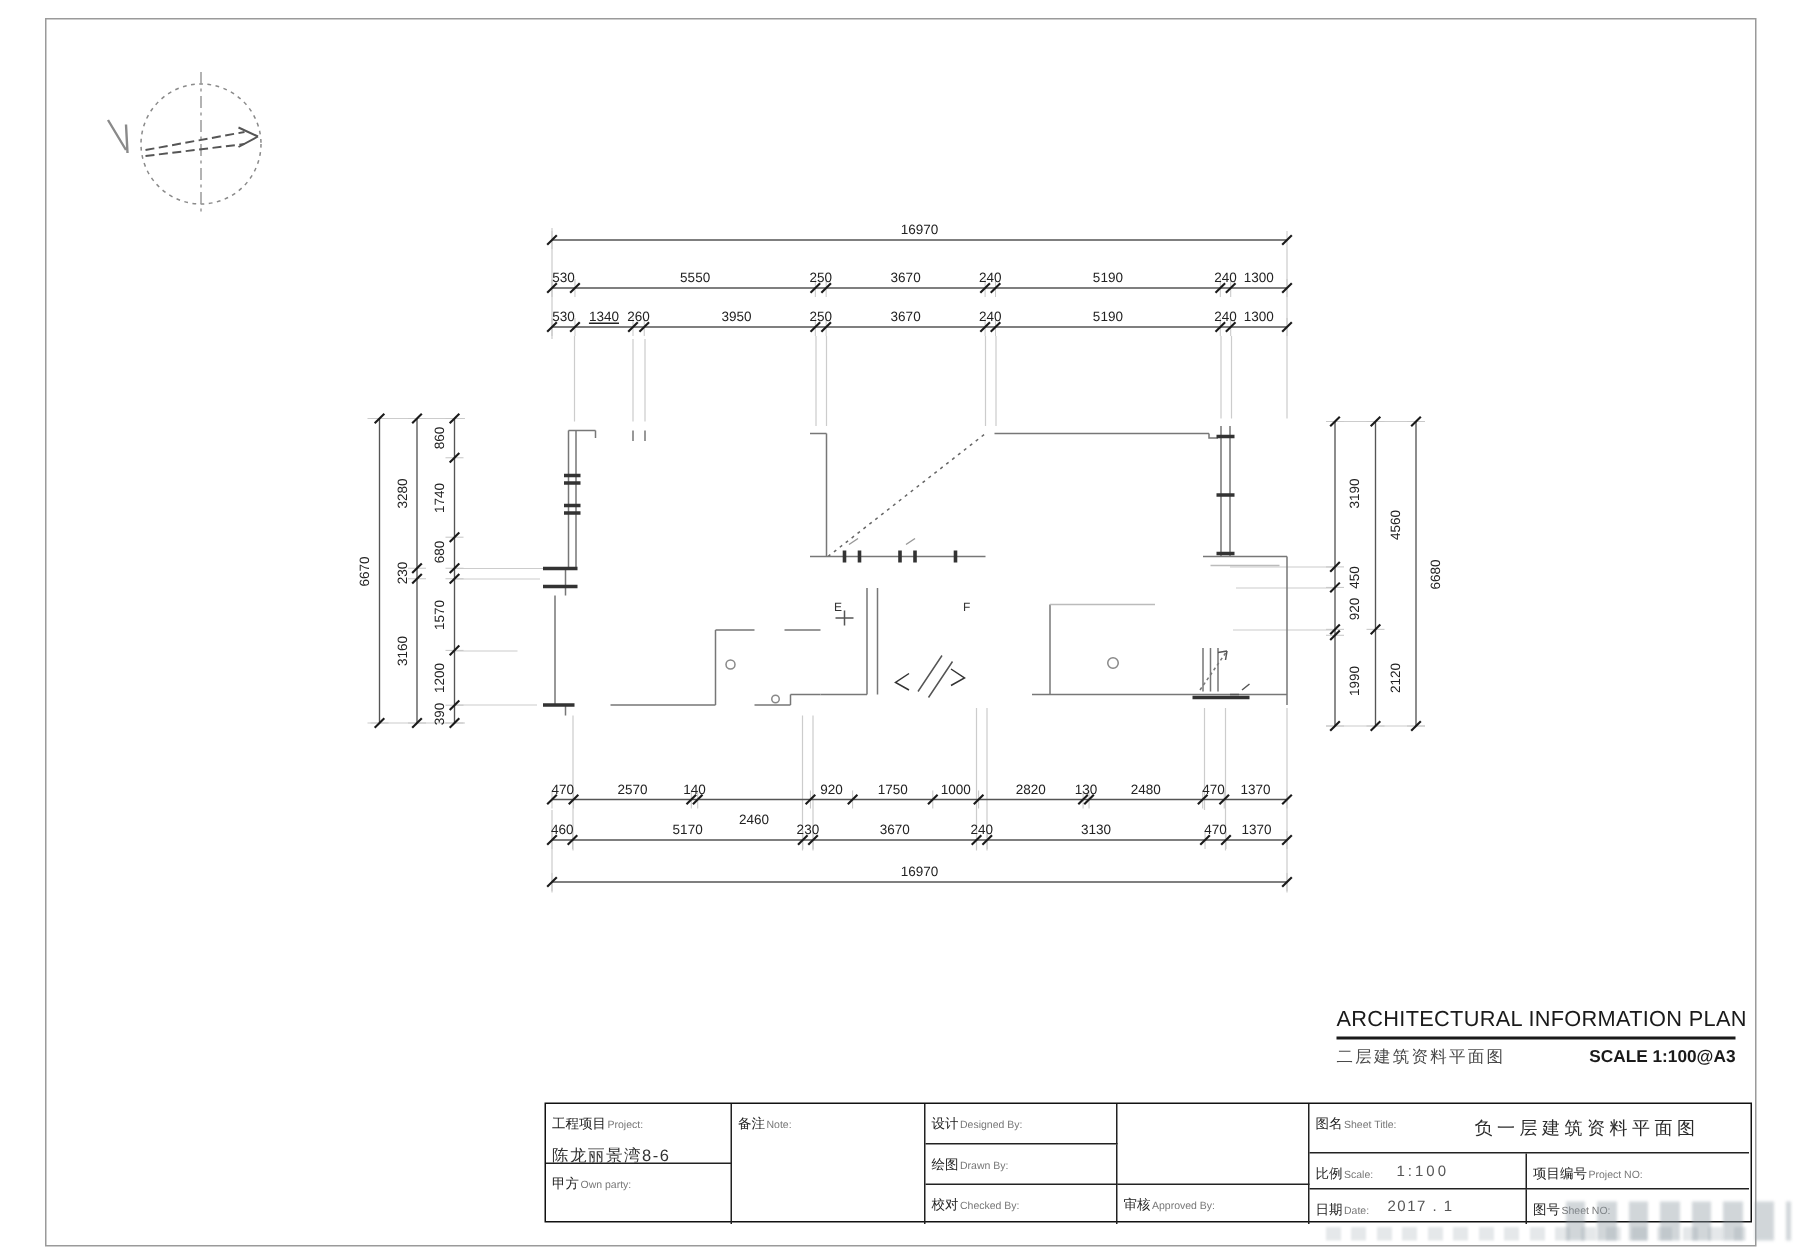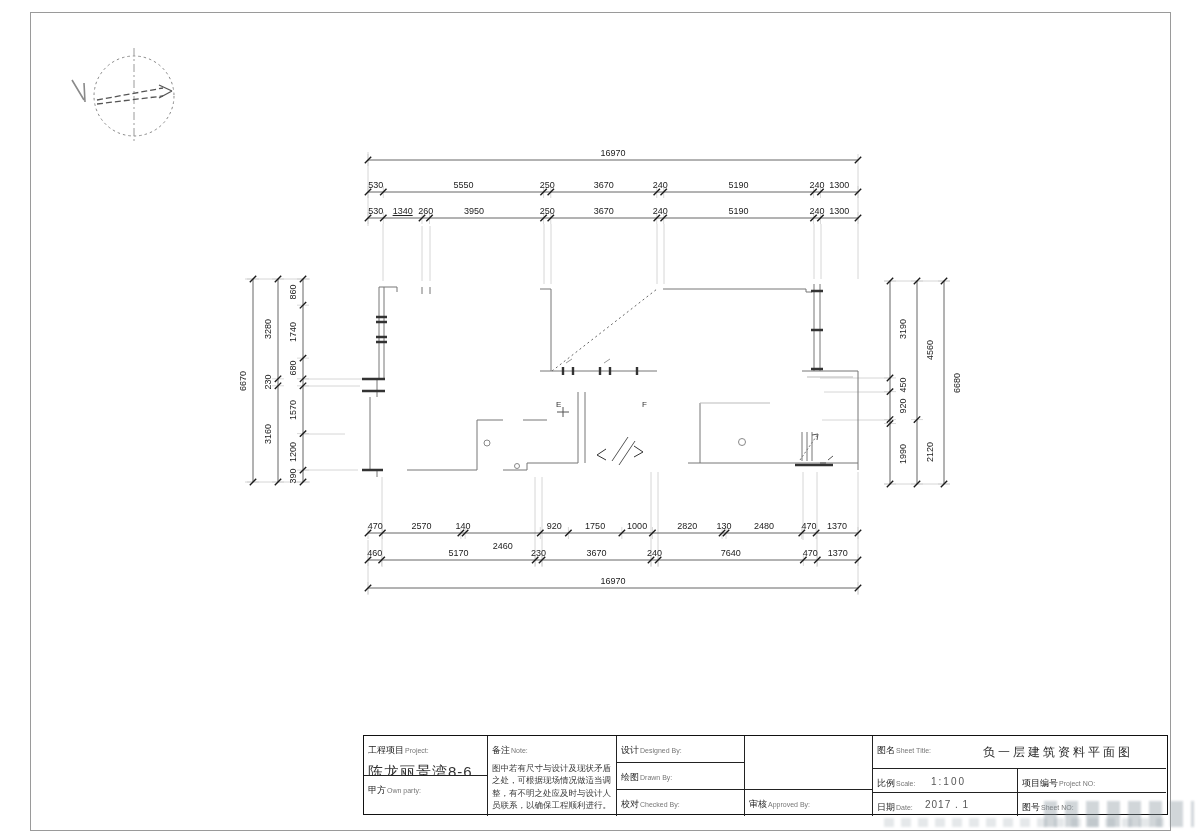--- a/index.html
+++ b/index.html
@@ -19,21 +19,21 @@
     border-bottom:2.5px solid #1a1a1a;padding-bottom:3px;}
   .ptitle .row2{display:flex;justify-content:space-between;margin-top:4px;align-items:baseline;}
   .ptitle .sub{font-size:11px;color:#4a4a4a;letter-spacing:1.5px;}
   .ptitle .sc{font-size:11.5px;font-weight:bold;color:#1a1a1a;}
   
   .ttable{position:absolute;left:363px;top:735px;width:805px;height:80px;
     border:1.5px solid #111;box-sizing:border-box;}
   .cell{position:absolute;box-sizing:border-box;padding:3px 4px;overflow:hidden;}
   .br{border-right:1px solid #222;} .bb{border-bottom:1px solid #222;}
   .cn{font-size:9px;color:#222;} .en{font-size:7px;color:#777;margin-left:1px;}
-  .pval{font-size:15px;color:#333;letter-spacing:1px;margin-top:6px;}
+  .pval{font-size:11px;color:#333;letter-spacing:1px;margin-top:6px;}
   .note{font-size:8.5px;color:#3a3a3a;line-height:1.45;margin-top:5px;}
   .stval{position:absolute;left:110px;top:8px;font-size:12px;letter-spacing:3px;color:#2a2a2a;white-space:nowrap;}
   .scval{position:absolute;left:58px;top:7px;font-size:10px;color:#555;letter-spacing:2px;}
   .dtval{position:absolute;left:52px;top:6px;font-size:10px;color:#555;letter-spacing:1px;}
   
   .wm{position:absolute;left:1044px;top:801px;width:150px;height:26px;opacity:.4;
     filter:blur(1px);
     background:repeating-linear-gradient(90deg,#8d9aa3 0 13px,transparent 13px 21px);}
   .wm2{position:absolute;left:884px;top:818px;width:280px;height:9px;opacity:.22;
     filter:blur(.8px);
@@ -264,21 +264,21 @@
       <div class="dimlabel" style="left: 463.43px; top: 190px;">5550</div>
       <div class="dimlabel" style="left: 547.166px; top: 190px;">250</div>
       <div class="dimlabel" style="left: 603.76px; top: 190px;">3670</div>
       <div class="dimlabel" style="left: 660.21px; top: 190px;">240</div>
       <div class="dimlabel" style="left: 738.604px; top: 190px;">5190</div>
       <div class="dimlabel" style="left: 816.998px; top: 190px;">240</div>
       <div class="dimlabel" style="left: 839.232px; top: 190px;">1300</div>
       <div class="dimlabel" style="left: 375.652px; top: 216px;">530</div>
       <div class="dimlabel" style="left: 402.649px; top: 216px; text-decoration: underline;">1340</div>
       <div class="dimlabel" style="left: 425.749px; top: 216px;">260</div>
-      <div class="dimlabel" style="left: 474px; top: 216px;">3950</div>
+      <div class="dimlabel" style="left: 491px; top: 216px;">3950</div>
       <div class="dimlabel" style="left: 547.166px; top: 216px;">250</div>
       <div class="dimlabel" style="left: 603.76px; top: 216px;">3670</div>
       <div class="dimlabel" style="left: 660.21px; top: 216px;">240</div>
       <div class="dimlabel" style="left: 738.604px; top: 216px;">5190</div>
       <div class="dimlabel" style="left: 816.998px; top: 216px;">240</div>
       <div class="dimlabel" style="left: 839.232px; top: 216px;">1300</div>
       <div class="dimlabel" style="left: 375.179px; top: 531px;">470</div>
       <div class="dimlabel" style="left: 421.613px; top: 531px;">2570</div>
       <div class="dimlabel" style="left: 463.006px; top: 531px;">140</div>
       <div class="dimlabel" style="left: 502.719px; top: 551px;">2460</div>
@@ -288,21 +288,21 @@
       <div class="dimlabel" style="left: 687.233px; top: 531px;">2820</div>
       <div class="dimlabel" style="left: 724.044px; top: 531px;">130</div>
       <div class="dimlabel" style="left: 763.91px; top: 531px;">2480</div>
       <div class="dimlabel" style="left: 808.969px; top: 531px;">470</div>
       <div class="dimlabel" style="left: 837.074px; top: 531px;">1370</div>
       <div class="dimlabel" style="left: 374.83px; top: 558px;">460</div>
       <div class="dimlabel" style="left: 458.427px; top: 558px;">5170</div>
       <div class="dimlabel" style="left: 538.609px; top: 558px;">230</div>
       <div class="dimlabel" style="left: 596.518px; top: 558px;">3670</div>
       <div class="dimlabel" style="left: 654.576px; top: 558px;">240</div>
-      <div class="dimlabel" style="left: 730.748px; top: 558px;">7640</div>
+      <div class="dimlabel" style="left: 730.748px; top: 558px;">3130</div>
       <div class="dimlabel" style="left: 810.336px; top: 558px;">470</div>
       <div class="dimlabel" style="left: 837.658px; top: 558px;">1370</div>
       <div class="dimlabel" style="left: 613px; top: 586px;">16970</div>
       <div class="dimlabel vert" style="left: 243px; top: 380.5px;">6670</div>
       <div class="dimlabel vert" style="left: 268px; top: 328.913px;">3280</div>
       <div class="dimlabel vert" style="left: 268px; top: 382.326px;">230</div>
       <div class="dimlabel vert" style="left: 268px; top: 433.913px;">3160</div>
       <div class="dimlabel vert" style="left: 293px; top: 292.087px;">860</div>
       <div class="dimlabel vert" style="left: 293px; top: 331.652px;">1740</div>
       <div class="dimlabel vert" style="left: 293px; top: 368.478px;">680</div>
@@ -314,32 +314,38 @@
       <div class="dimlabel vert" style="left: 903px; top: 405.596px;">920</div>
       <div class="dimlabel vert" style="left: 903px; top: 453.763px;">1990</div>
       <div class="dimlabel vert" style="left: 930px; top: 350.287px;">4560</div>
       <div class="dimlabel vert" style="left: 930px; top: 451.787px;">2120</div>
       <div class="dimlabel vert" style="left: 957px; top: 382.5px;">6680</div>
     </div>
 
   <span class="plan-letter" style="left:556px;top:400px;">E</span>
   <span class="plan-letter" style="left:642px;top:400px;">F</span>
 
+  <div class="ptitle">
+    <div class="t1">ARCHITECTURAL INFORMATION PLAN</div>
+    <div class="row2">
+      <span class="sub">二层建筑资料平面图</span>
+      <span class="sc">SCALE  1:100@A3</span>
+    </div>
+  </div>
 
   <div class="ttable">
     <div class="cell br bb" style="left:0;top:0;width:124px;height:40px;">
       <span class="cn">工程项目</span><span class="en">Project:</span>
       <div class="pval">陈龙丽景湾8-6</div>
     </div>
     <div class="cell br" style="left:0;top:40px;width:124px;height:40px;">
       <span class="cn">甲方</span><span class="en">Own party:</span>
     </div>
     <div class="cell br" style="left:124px;top:0;width:129px;height:80px;">
       <span class="cn">备注</span><span class="en">Note:</span>
-      <div class="note">图中若有尺寸与设计及现状矛盾之处，可根据现场情况做适当调整，有不明之处应及时与设计人员联系，以确保工程顺利进行。</div>
     </div>
     <div class="cell br bb" style="left:253px;top:0;width:128px;height:27px;">
       <span class="cn">设计</span><span class="en">Designed By:</span>
     </div>
     <div class="cell br bb" style="left:253px;top:27px;width:128px;height:27px;">
       <span class="cn">绘图</span><span class="en">Drawn By:</span>
     </div>
     <div class="cell br" style="left:253px;top:54px;width:128px;height:26px;">
       <span class="cn">校对</span><span class="en">Checked By:</span>
     </div>

